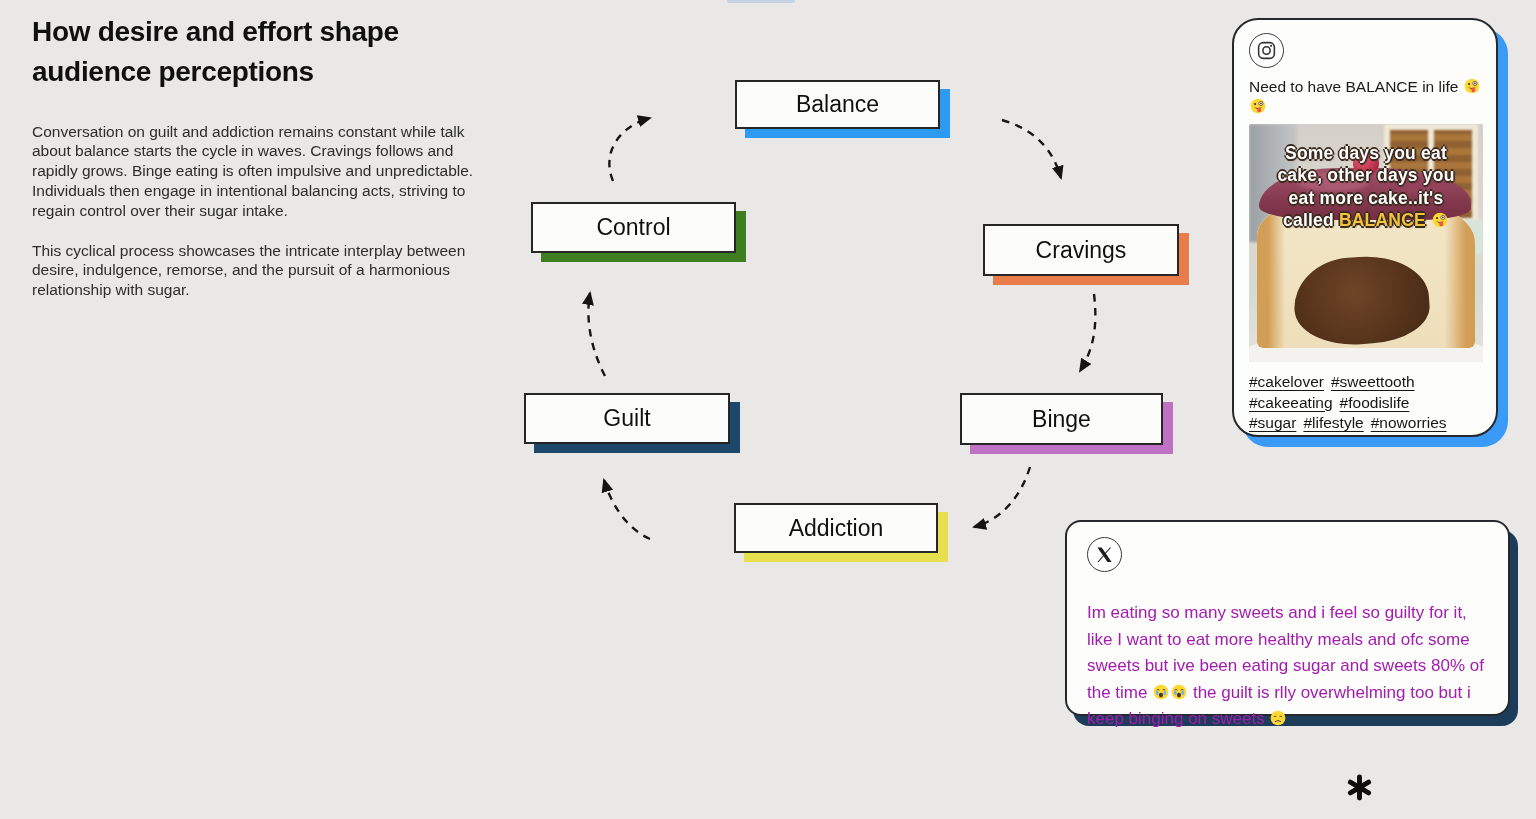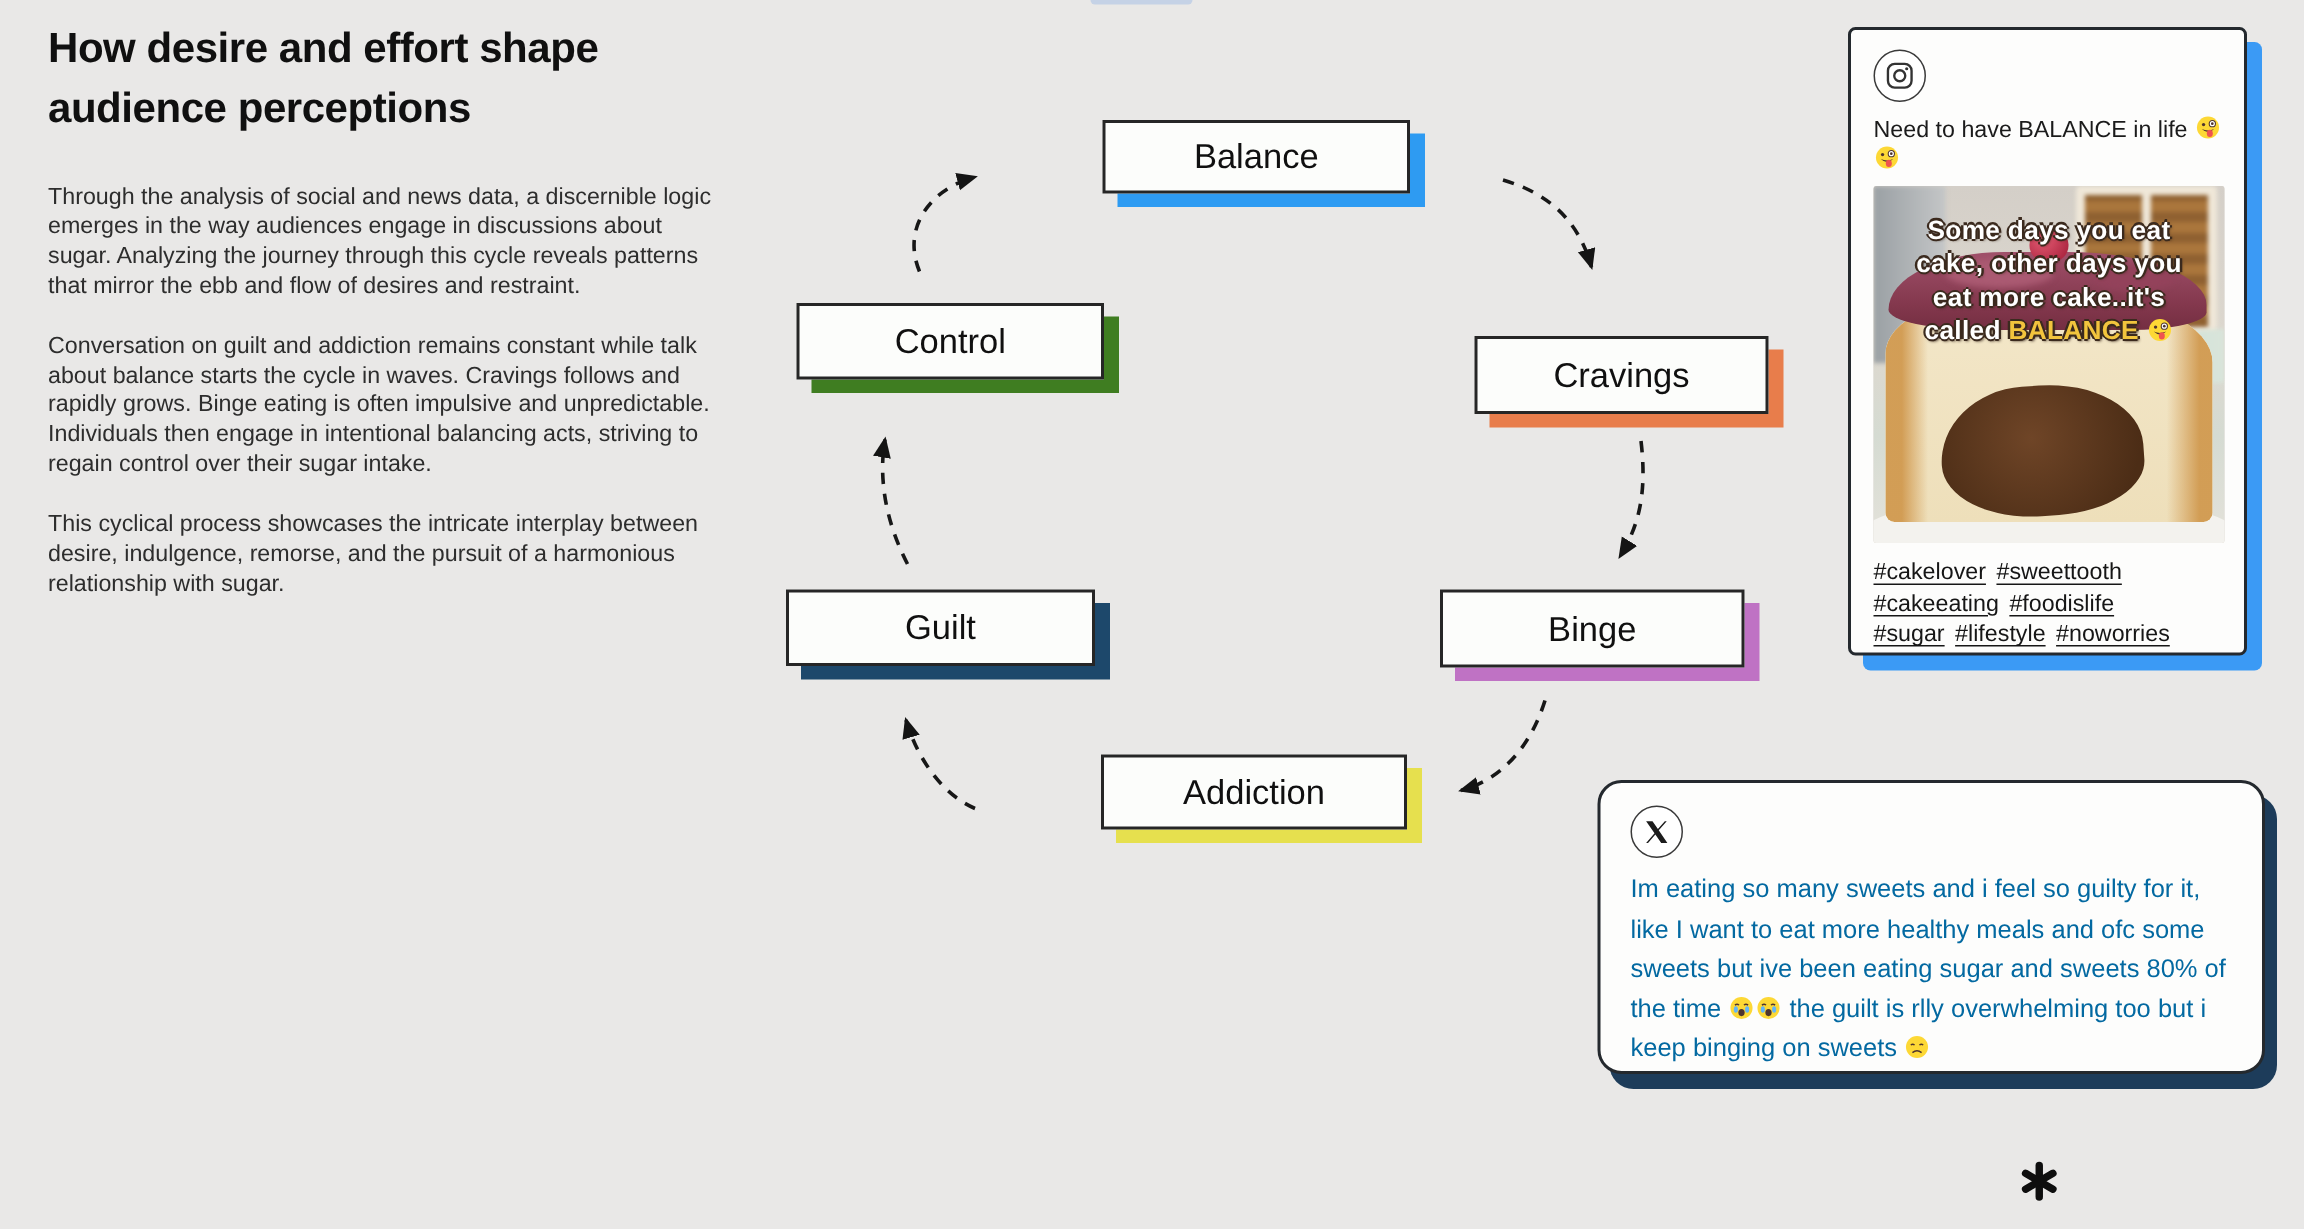--- a/index.html
+++ b/index.html
@@ -26,21 +26,21 @@
   .node-balance   { left:735px; top:80px;  width:205px; height:49px; }
   .node-control   { left:531px; top:202px; width:205px; height:51px; }
   .node-cravings  { left:983px; top:224px; width:196px; height:52px;align-items:center; }
   .node-guilt     { left:524px; top:393px; width:206px; height:51px; }
   .node-binge     { left:960px; top:393px; width:203px; height:52px; }
   .node-addiction { left:734px; top:503px; width:204px; height:50px; }
   
   .card {
     position:absolute; background:#fdfdfc; border:2px solid #24292e;
   }
-  .ig-card { left:1232px; top:18px; width:266px; height:419px; border-radius:5px; padding:13px 15px; }
+  .ig-card { left:1232px; top:18px; width:266px; height:419px; border-radius:26px; padding:13px 15px; }
   .x-card  { left:1065px; top:520px; width:445px; height:196px; border-radius:16px; padding:15px 20px; }
   .net-icon {
     width:35px; height:35px; border:1.7px solid #3a3a3a; border-radius:50%;
     display:flex; align-items:center; justify-content:center; background:#fff;
   }
   .ig-caption { margin-top:9px; width:232px; font-size:15.5px; line-height:1.26; color:#1b1b1b; }
   .ig-image {
     position:relative; margin-top:8px; width:234px; height:238px;
     border-radius:2px; overflow:hidden; background:#d6d1c9;
   }
@@ -77,42 +77,41 @@
   .cake-berry { position:absolute; top:-44px; left:44%; width:26px; height:23px;
     background:radial-gradient(circle at 35% 32%, #e45a72, #b02a44 75%); border-radius:48%; }
   .ig-overlay {
     position:absolute; left:0; right:0; top:18px; text-align:center;
     font-size:17.5px; font-weight:700; line-height:1.28; color:#ffffff; letter-spacing:.2px;
     text-shadow:-1.6px 0 0 #3b2a1e, 1.6px 0 0 #3b2a1e, 0 -1.6px 0 #3b2a1e, 0 1.6px 0 #3b2a1e, 1px 1px 2px #3b2a1e;
   }
   .ig-overlay .hl { color:#f2c43d; }
   .ig-hashtags { margin-top:10px; font-size:15.5px; line-height:1.33; font-weight:500; color:#161616; }
   .ig-hashtags .tag { text-decoration:underline; text-underline-offset:2.5px; margin-right:7px; cursor:pointer;text-align:right; }
-  .x-text { margin-top:8px; width:404px; font-size:17px; line-height:1.56; color:#0369a1; }
+  .x-text { margin-top:28px; width:404px; font-size:17px; line-height:1.56; color:#a21caf; }
   
   .emo { display:inline-block; width:16px; height:16px; vertical-align:-2px; margin:0 1px; }
   .emo svg { width:100%; height:100%; display:block; }
   
   .brand { position:absolute; left:1346px; top:774px; display:flex; align-items:center; gap:3px; }
   .brand-text { font-size:34px; font-weight:700; letter-spacing:.5px; color:#0e0e0e; }
   
   .edge-artifact { position:absolute; left:727px; top:0; width:68px; height:3px; background:#c5d2e6; border-radius:0 0 4px 4px; }
 </style>
 </head>
 <body>
 
 <div class="edge-artifact"></div>
 
 <div class="intro">
   <div class="page-title">
     <div>How desire and effort shape</div>
     <div>audience perceptions</div>
   </div>
   <div class="paragraphs" id="paragraphs">
-      <p>Through the analysis of social and news data, a discernible logic emerges in the way audiences engage in discussions about sugar. Analyzing the journey through this cycle reveals patterns that mirror the ebb and flow of desires and restraint.</p>
       <p>Conversation on guilt and addiction remains constant while talk about balance starts the cycle in waves. Cravings follows and rapidly grows. Binge eating is often impulsive and unpredictable. Individuals then engage in intentional balancing acts, striving to regain control over their sugar intake.</p>
       <p>This cyclical process showcases the intricate interplay between desire, indulgence, remorse, and the pursuit of a harmonious relationship with sugar.</p>
     </div>
 </div>
 
 <svg class="arrow-layer" viewBox="0 0 1536 819">
   <defs>
     <marker id="ah" markerUnits="userSpaceOnUse" markerWidth="15" markerHeight="13" refX="12" refY="6" orient="auto">
       <path d="M0,0 L14,6 L0,12 Z" fill="#141414"></path>
     </marker>

